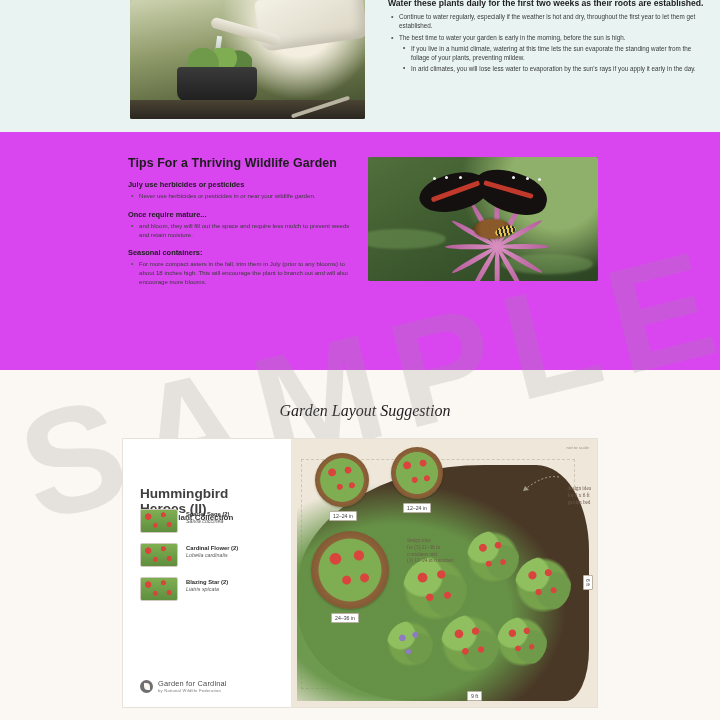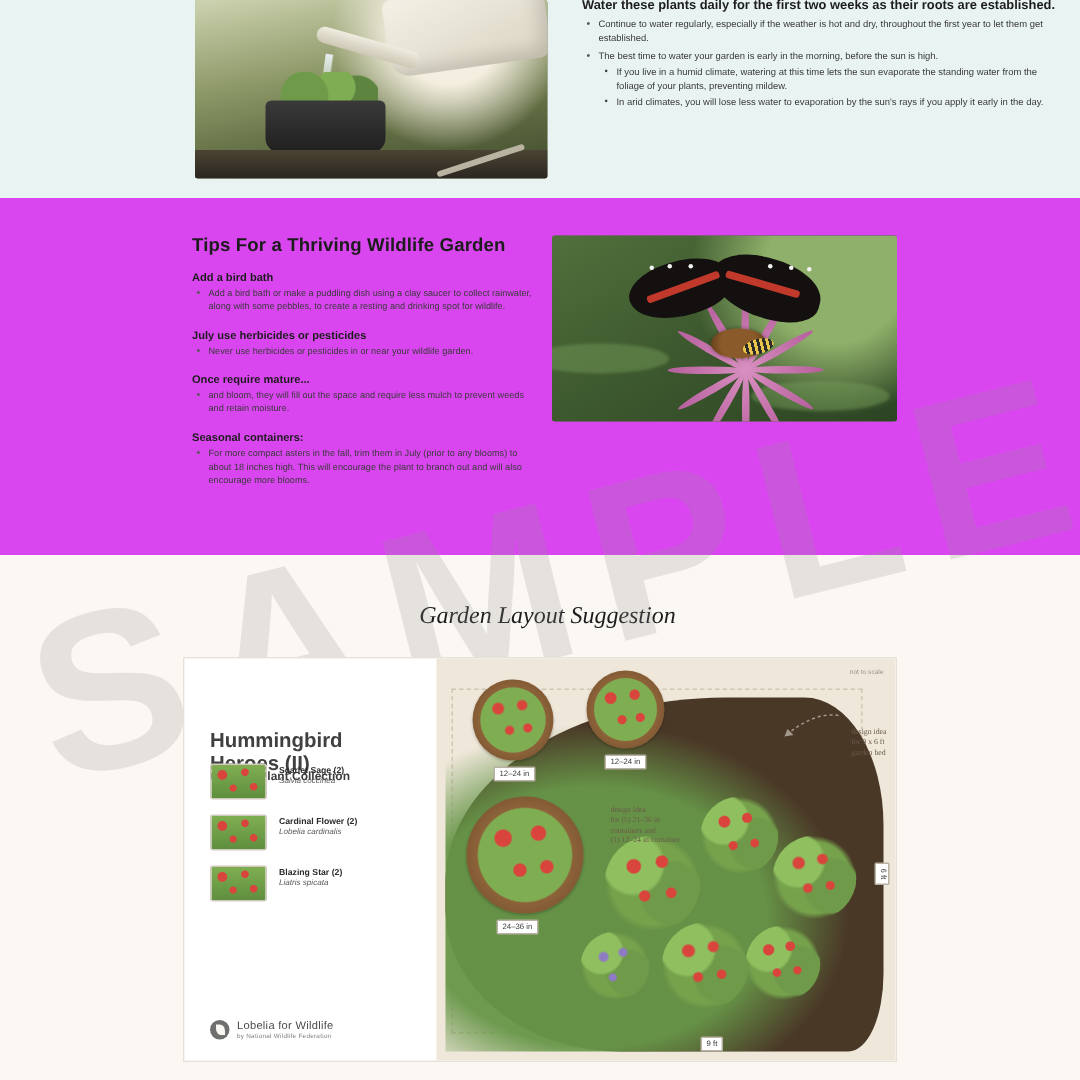--- a/index.html
+++ b/index.html
@@ -333,26 +333,20 @@
           </ul>
         </li>
       </ul>
     </div>
   </div>
 
   <div class="sec-tips">
     <div class="tips-inner">
       <h1 class="tips-h1">Tips For a Thriving Wildlife Garden</h1>
 
-      <div class="tips-block">
-        <div class="tips-h2">Add a bird bath</div>
-        <ul class="bullets">
-          <li>Add a bird bath or make a puddling dish using a clay saucer to collect rainwater, along with some pebbles, to create a resting and drinking spot for wildlife.</li>
-        </ul>
-      </div>
 
       <div class="tips-block">
         <div class="tips-h2">July use herbicides or pesticides</div>
         <ul class="bullets">
           <li>Never use herbicides or pesticides in or near your wildlife garden.</li>
         </ul>
       </div>
 
       <div class="tips-block">
         <div class="tips-h2">Once require mature...</div>
@@ -439,21 +433,21 @@
         <div class="swatch"></div>
         <div class="swatch-txt">
           <div class="swatch-name">Blazing Star (2)</div>
           <div class="swatch-latin">Liatris spicata</div>
         </div>
       </div>
 
       <div class="brand">
         <div class="brand-mark"></div>
         <div class="brand-txt">
-          <div class="b1">Lobelia for Wildlife</div>
+          <div class="b1">Garden for Cardinal</div>
           <div class="b2">by National Wildlife Federation</div>
         </div>
       </div>
     </div>
 
     <div class="plan-right">
       <div class="note-top-right">not  to  scale</div>
       <div class="dash-frame"></div>
 
       <div class="bed">

